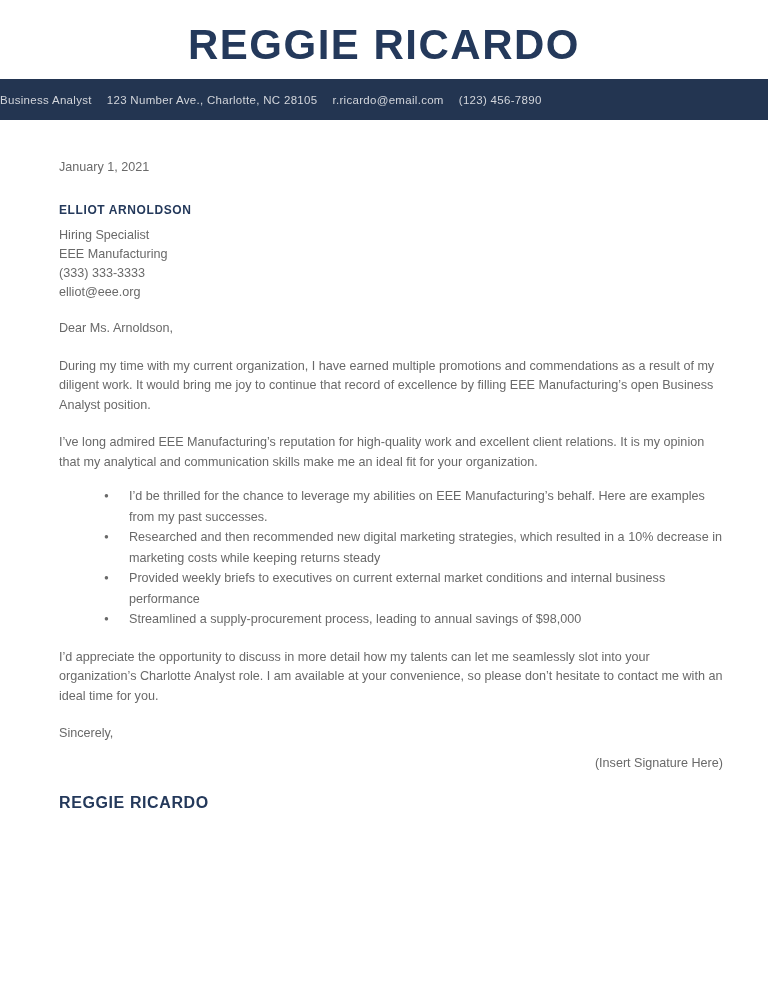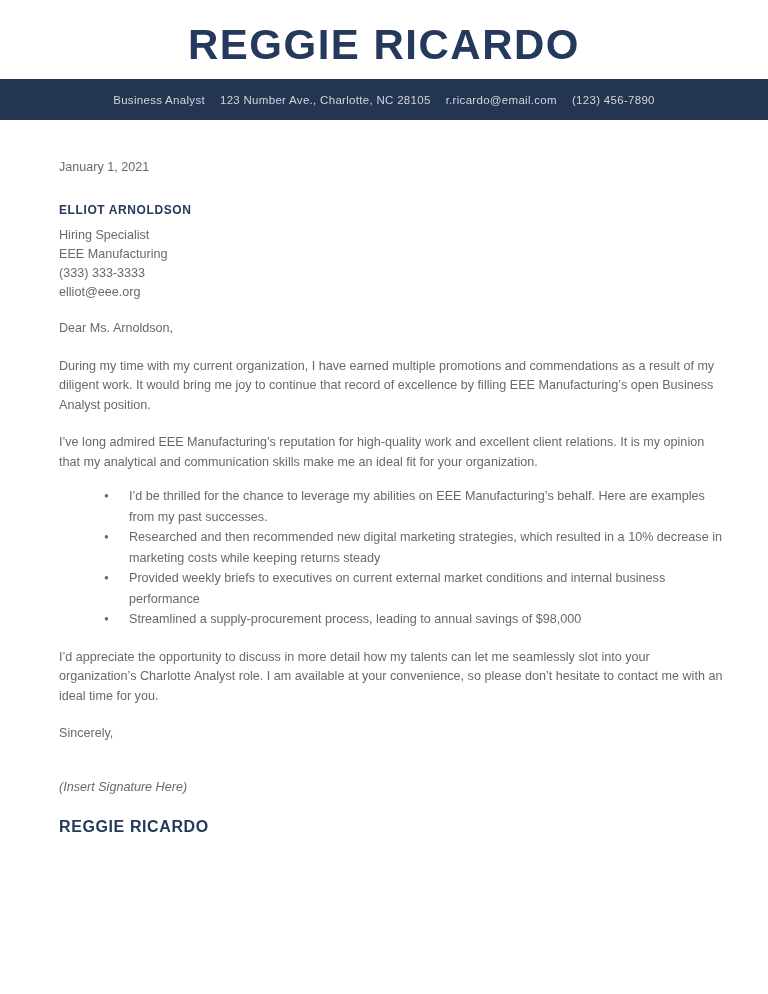--- a/index.html
+++ b/index.html
@@ -25,21 +25,21 @@
     color: #24395B;
     line-height: 1.1;
   }
   .contact-bar {
     margin-top: 11px;
     width: 768px;
     height: 41px;
     background: #233551;
     display: flex;
     align-items: center;
-    justify-content: center;
+    justify-content: flex-start;
     column-gap: 15px;
     color: #d2d5db;
     font-size: 11.5px;
     letter-spacing: 0.3px;
   }
   .content {
     padding: 38px 45px 0 59px;
     color: #696969;
     font-size: 12.6px;
     line-height: 19.5px;
@@ -66,21 +66,21 @@
   }
   ul.achievements li::before {
     content: "\25CF";
     position: absolute;
     left: -25px;
     top: 0;
     font-size: 8px;
     line-height: 20.5px;
     color: #696969;
   }
-  .signature-placeholder { font-style: italic; margin-top: 34px; }
+  .signature-placeholder { margin-top: 10px; text-align: right; }
   .signature-name {
     margin-top: 20px;
     color: #24395B;
     font-size: 16px;
     font-weight: 700;
     letter-spacing: 0.6px;
   }
   .postscript { margin-top: 22px; }
 </style>
 </head>

